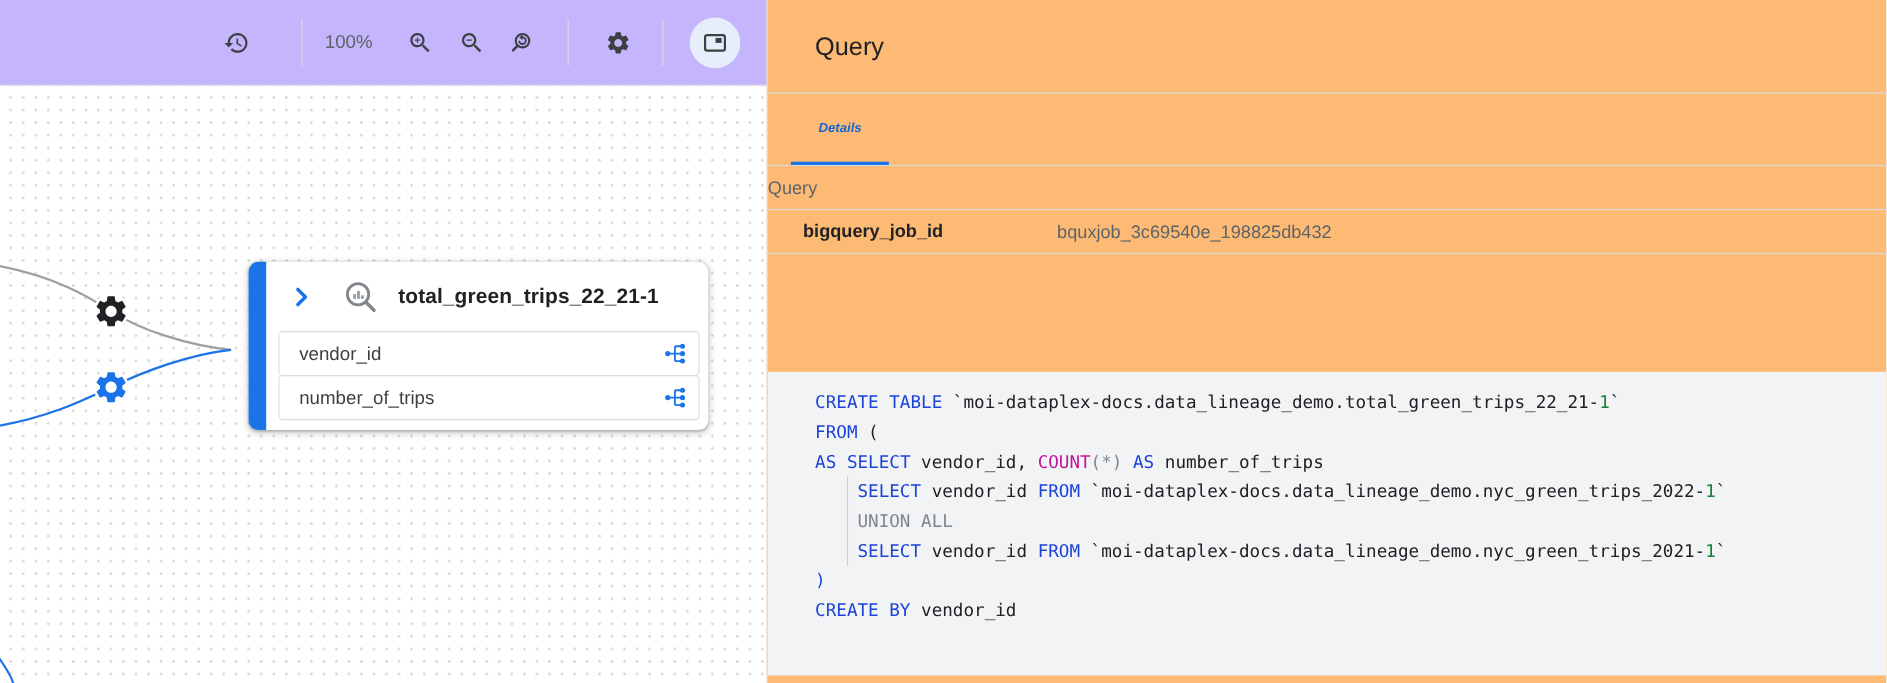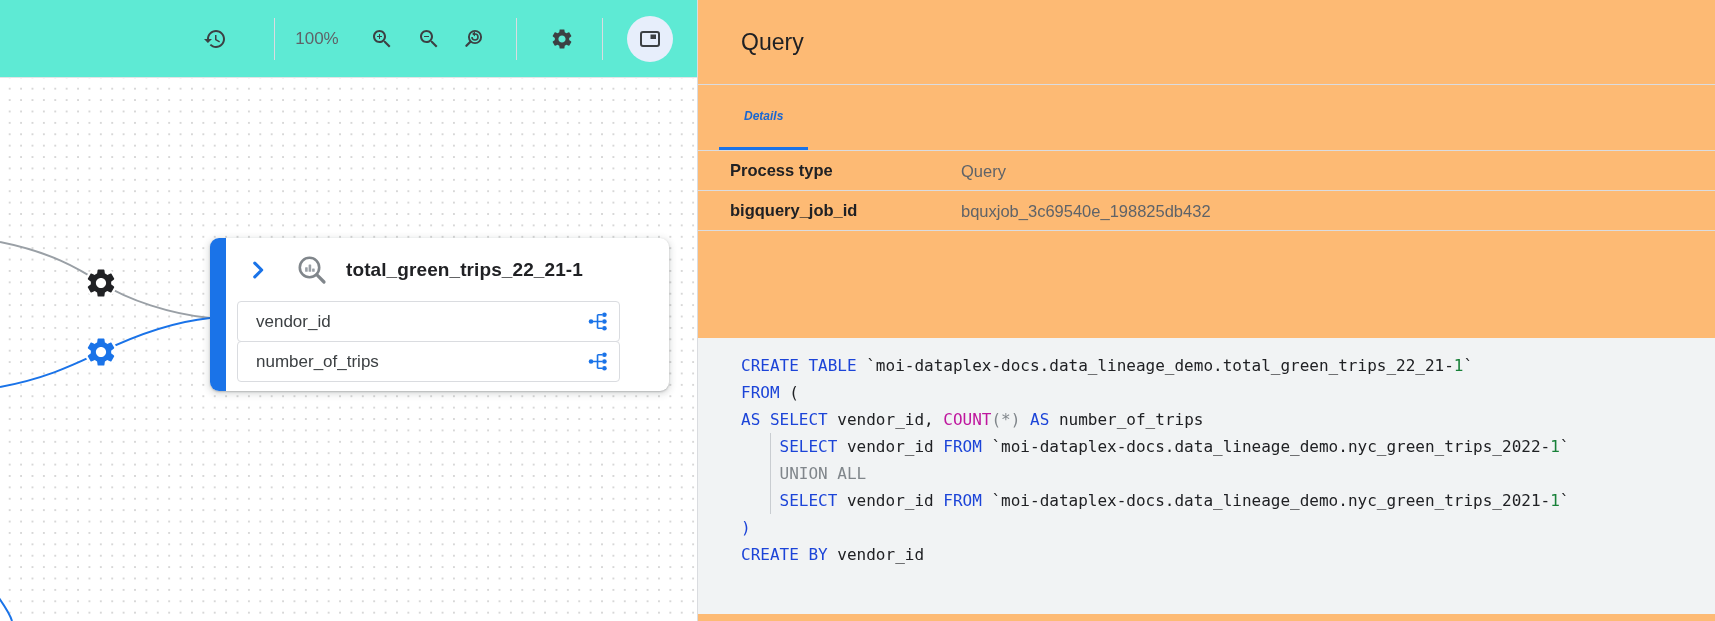--- a/index.html
+++ b/index.html
@@ -3,34 +3,34 @@
 <meta charset="utf-8">
 <style>
   html,body{margin:0;padding:0;background:#fff;font-family:"Liberation Sans","DejaVu Sans",sans-serif;}
   #screen{position:relative;width:1715px;height:621px;overflow:hidden;background:#fff;}
 
   
   #canvas{position:absolute;left:0;top:0;width:697px;height:621px;background:#fff;}
   #dots{position:absolute;left:0;top:77px;width:697px;height:544px;
         background-image:radial-gradient(circle,#d7d7d7 1.15px,transparent 1.3px);
         background-size:11.4px 11.4px;background-position:4px 6px;}
-  #canvas-toolbar{position:absolute;left:0;top:0;width:697px;height:77px;background:#5eead4;border-bottom:1px solid #e3e4e6;}
+  #canvas-toolbar{position:absolute;left:0;top:0;width:697px;height:77px;background:#c4b5fd;border-bottom:1px solid #e3e4e6;}
   .tb-item{position:absolute;top:27px;width:24px;height:24px;color:#3c4043;cursor:pointer;}
   .tb-item svg{width:24px;height:24px;display:block;}
   .tb-divider{position:absolute;top:18px;width:1px;height:42px;background:#dadce0;}
   #zoom-level{position:absolute;left:289px;top:29px;width:56px;text-align:center;font-size:17px;color:#5f6368;}
   #panel-toggle-wrap{position:absolute;left:627px;top:16px;width:46px;height:46px;border-radius:50%;
         background:#e7eefb;display:flex;align-items:center;justify-content:center;cursor:pointer;}
   #panel-toggle-wrap svg{width:24px;height:24px;color:#3c4043;}
 
   #edges{position:absolute;left:0;top:0;width:697px;height:621px;}
 
   
-  #node-card{position:absolute;left:210px;top:238px;width:418px;height:153px;background:#fff;
-        border-radius:9px;box-shadow:0 1px 2px rgba(60,64,67,.3),0 2px 6px 2px rgba(60,64,67,.15);padding-left:41px;}
+  #node-card{position:absolute;left:226px;top:238px;width:418px;height:153px;background:#fff;
+        border-radius:9px;box-shadow:0 1px 2px rgba(60,64,67,.3),0 2px 6px 2px rgba(60,64,67,.15);}
   #node-bar{position:absolute;left:0;top:0;width:16px;height:153px;background:#1a73e8;
         border-radius:9px 0 0 9px;}
   #node-header{position:absolute;left:16px;top:0;width:402px;height:63px;display:flex;align-items:center;cursor:pointer;}
   #node-chevron{margin-left:21px;width:22px;height:22px;color:#1a73e8;flex:none;cursor:pointer;}
   #node-bq-icon{margin-left:26px;width:34px;height:34px;flex:none;}
   #node-title{margin-left:17px;font-size:19px;font-weight:bold;color:#202124;letter-spacing:.1px;white-space:nowrap;}
   #node-fields{position:absolute;left:27px;top:63px;width:383px;}
   .field{box-sizing:border-box;width:383px;height:41px;background:#fff;border:1px solid #dadce0;border-radius:4px;
         display:flex;align-items:center;justify-content:space-between;padding:0 9px 0 18px;margin-top:-1px;cursor:pointer;}
   .field:first-child{margin-top:0;}
@@ -200,21 +200,20 @@
 
   <div id="panel">
     <div id="panel-header">
       <span id="panel-title">Query</span>
     </div>
     <div id="tabbar">
         <div class="tab active">Details</div>
       </div>
     <div id="details-table">
         <div class="drow short">
-          <div class="dlabel">Process type</div>
           <div class="dvalue">
             <div>Query</div>
           </div>
         </div>
         <div class="drow short">
           <div class="dlabel">bigquery_job_id</div>
           <div class="dvalue">
             <div>bquxjob_3c69540e_198825db432</div>
           </div>
         </div>

